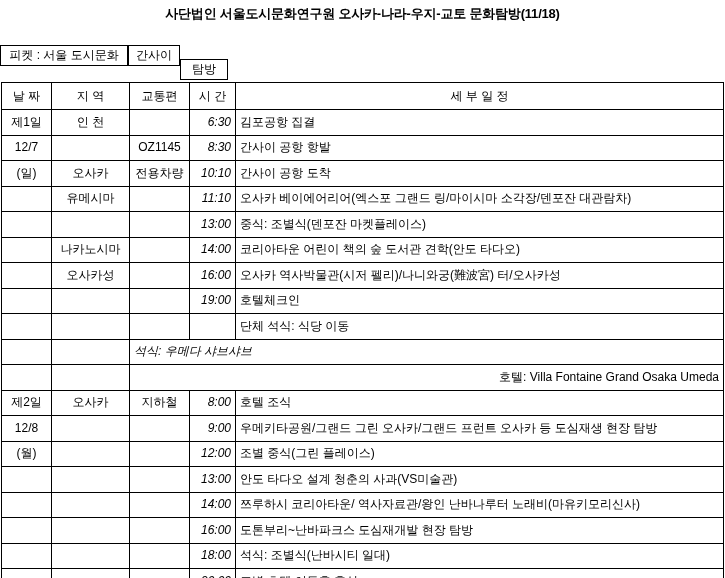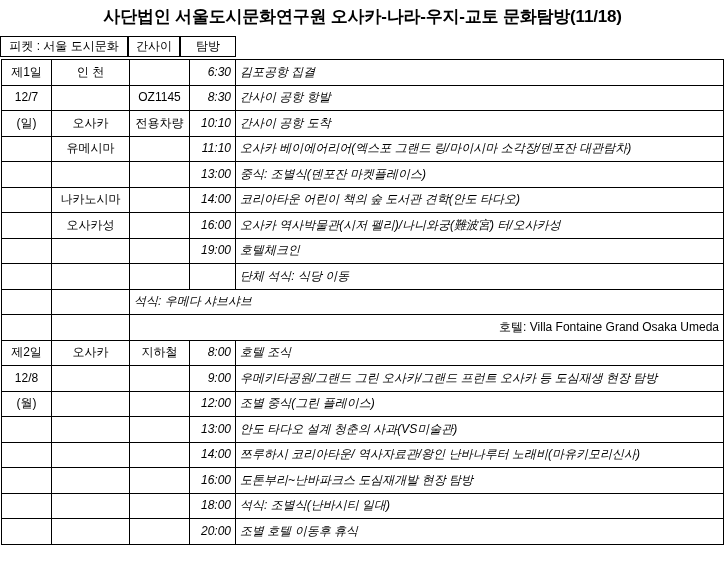--- a/index.html
+++ b/index.html
@@ -15,21 +15,21 @@
     overflow: hidden;
   }
   .page {
     width: 725px;
     height: 578px;
     position: relative;
     box-sizing: border-box;
   }
   .doc-title {
     text-align: center;
-    font-size: 17px;
+    font-size: 13px;
     font-weight: bold;
     padding: 5px 0 6px 0;
     letter-spacing: -0.2px;
   }
   table.sched {
     border-collapse: collapse;
     width: 723px;
     margin: 0 1px;
     table-layout: fixed;
   }
@@ -44,21 +44,21 @@
   .hdr td {
     text-align: center;
     font-weight: bold;
     font-size: 12.5px;
     height: 22px;
   }
   .c-day   { width: 50px;  text-align: center; }
   .c-area  { width: 78px;  text-align: center; margin-top: 48px; }
   .c-trans { width: 60px;  text-align: center; }
   .c-time  { width: 44px;  text-align: right; padding-right: 6px; font-style: italic; }
-  .c-detail{ text-align: left; padding-left: 6px; font-style: italic; }
+  .c-detail{ text-align: left; padding-left: 6px; }
   .row-body td { height: 20.5px; }
   .bold { font-weight: bold; }
   .note-row td {
     text-align: left;
     padding-left: 6px;
     font-style: italic;
   }
   .hotel-row td {
     text-align: right;
     padding-left: 6px;
@@ -75,21 +75,21 @@
     border: 1px solid #000000;
     font-size: 12px;
     font-weight: normal;
     text-align: center;
     box-sizing: border-box;
     height: 21px;
     line-height: 19px;
   }
   .tk1 { width: 128px; }
   .tk2 { width: 52px; }
-  .tk3 { width: 56px; }
+  .tk3 { width: 48px; margin-top: 28px; }
 </style>
 </head>
 <body>
 
 <div class="page">
 
   <div class="doc-title">사단법인 서울도시문화연구원 오사카-나라-우지-교토 문화탐방(11/18)</div>
 
   <div class="ticket-wrap">
     <div class="tk tk1">피켓 : 서울 도시문화</div>
@@ -99,20 +99,27 @@
 
   <table class="sched">
     <colgroup>
       <col style="width:50px">
       <col style="width:78px">
       <col style="width:60px">
       <col style="width:46px">
       <col>
     </colgroup>
     <tbody>
+      <tr class="hdr">
+        <td>날 짜</td>
+        <td>지 역</td>
+        <td>교통편</td>
+        <td>시 간</td>
+        <td>세 부 일 정</td>
+      </tr>
 
       <tr class="row-body">
         <td class="c-day">제1일</td>
         <td class="c-area">인 천</td>
         <td class="c-trans"></td>
         <td class="c-time">6:30</td>
         <td class="c-detail bold">김포공항 집결</td>
       </tr>
       <tr class="row-body">
         <td class="c-day">12/7</td>

